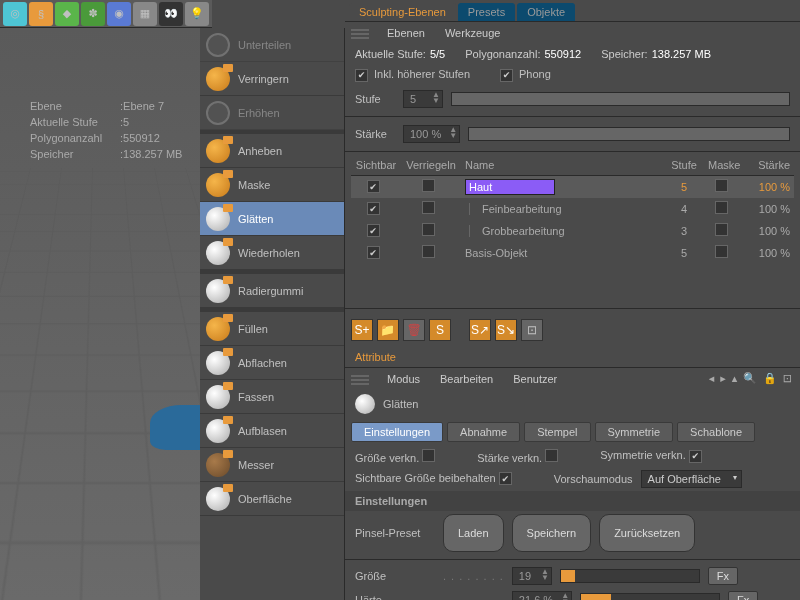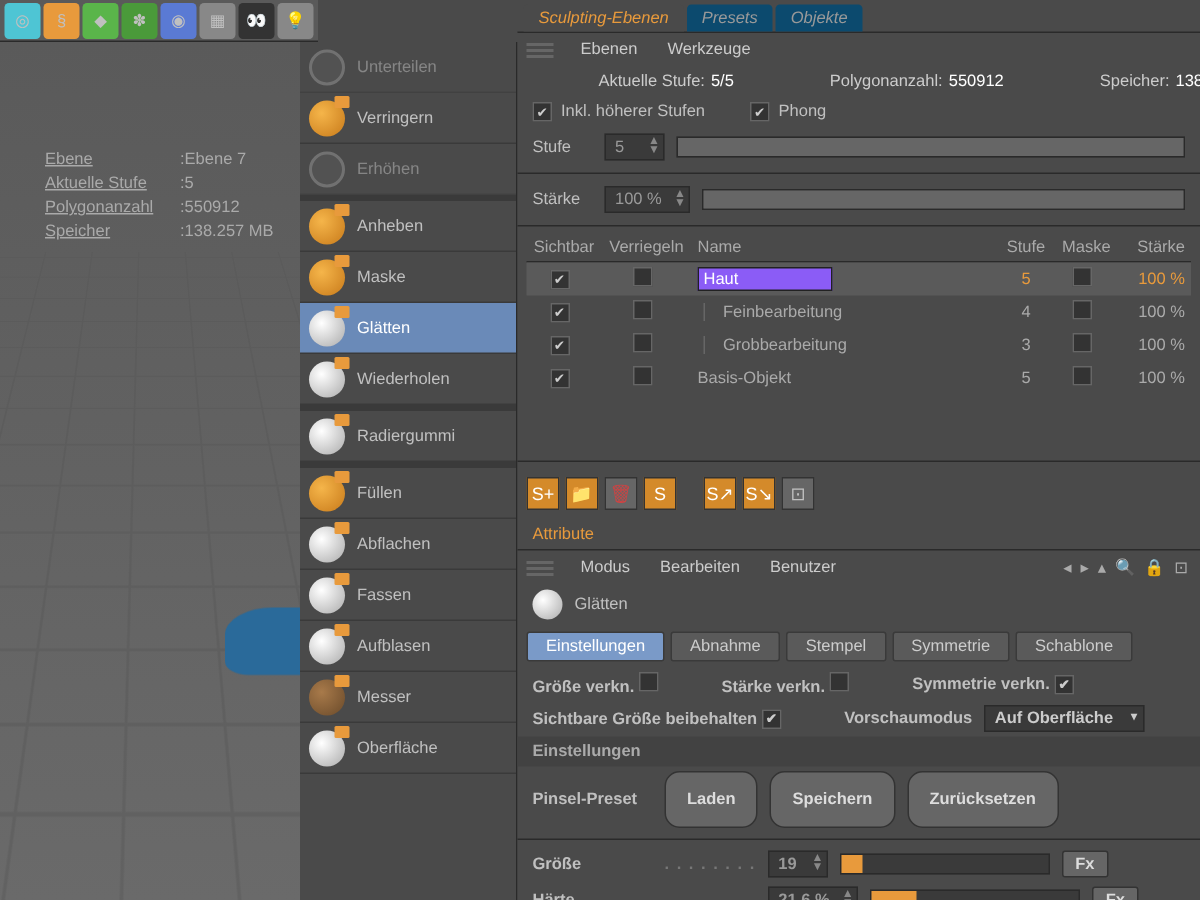--- a/index.html
+++ b/index.html
@@ -15,46 +15,46 @@
   .tool-icon.grid { background: #888; }
   .tool-icon.dark { background: #333; }
   .tool-icon.bulb { background: #888; }
   
   .viewport { position: absolute; top: 28px; left: 0; width: 200px; height: 572px; background: linear-gradient(#5a5a5a, #6a6a6a); }
   .viewport-grid { position: absolute; top: 140px; left: 0; width: 200px; height: 300px; background-image: repeating-linear-gradient(0deg, transparent, transparent 20px, #555 20px, #555 21px), repeating-linear-gradient(90deg, transparent, transparent 30px, #555 30px, #555 31px); transform: perspective(400px) rotateX(55deg); transform-origin: center top; opacity: 0.4; }
   .viewport-obj { position: absolute; bottom: 150px; right: -30px; width: 80px; height: 45px; background: #2a6a9a; border-radius: 40% 20% 30% 20%; }
   
   .info-box { position: absolute; top: 70px; left: 30px; font-size: 10px; line-height: 16px; color: #aaa; }
   .info-box .row { display: flex; }
-  .info-box .label { width: 90px; text-decoration: underline; }
+  .info-box .label { width: 90px; }
   
   .sculpt-palette { position: absolute; top: 28px; left: 200px; width: 145px; height: 572px; background: #4a4a4a; border-right: 1px solid #2a2a2a; overflow: hidden; }
   .palette-item { height: 34px; display: flex; align-items: center; padding: 2px 6px; border-bottom: 1px solid #3a3a3a; cursor: pointer; text-align: right; }
   .palette-item.dim { opacity: 0.5; }
   .palette-item.selected { background: #6a8ab8; color: #fff; }
   .palette-item .picon { width: 24px; height: 24px; border-radius: 50%; margin-right: 8px; display: flex; align-items: center; justify-content: center; position: relative; }
   .palette-item .picon.ring { border: 2px solid #999; background: #5a5a5a; }
   .palette-item .picon.orange-ball { background: radial-gradient(circle at 35% 35%, #f5b54a, #c87a1a); }
   .palette-item .picon.white-ball { background: radial-gradient(circle at 35% 35%, #fff, #aaa); }
   .palette-item .picon.brown { background: radial-gradient(circle at 35% 35%, #a87a4a, #6a4a2a); }
   .palette-item .badge { position: absolute; top: -3px; right: -3px; width: 10px; height: 8px; background: #e89a3c; border-radius: 1px; }
   .palette-sep { height: 4px; background: #3a3a3a; }
   
   .right-panel { position: absolute; top: 0; left: 345px; width: 455px; height: 600px; background: #4a4a4a; }
   
-  .tabs-row { display: flex; height: 22px; align-items: flex-end; padding-left: 4px; border-bottom: 1px solid #2a2a2a; font-style: italic; }
+  .tabs-row { display: flex; height: 22px; align-items: flex-end; padding-left: 4px; border-bottom: 1px solid #2a2a2a; }
   .tab { padding: 3px 10px; background: #0c4a6e; border-radius: 3px 3px 0 0; margin-right: 2px; cursor: pointer; color: #999; }
   .tab.active { background: #4a4a4a; color: #e89a3c; }
   
   .sub-tabs { display: flex; height: 22px; align-items: center; padding-left: 6px; }
   .sub-tabs .stripes { width: 18px; height: 12px; background: repeating-linear-gradient(0deg, #666, #666 2px, transparent 2px, transparent 4px); margin-right: 8px; }
   .sub-tab { padding: 2px 10px; color: #ccc; cursor: pointer; }
   
   .info-line { padding: 4px 10px; display: flex; gap: 20px; color: #ccc; }
-  .info-line .seg { white-space: nowrap; margin-left: 44px; }
+  .info-line .seg { white-space: nowrap; }
   .info-line .val { color: #fff; margin-left: 4px; }
   
   .check-row { padding: 4px 10px; display: flex; align-items: center; gap: 30px; }
   .checkbox { width: 13px; height: 13px; background: #333; border: 1px solid #666; display: inline-flex; align-items: center; justify-content: center; margin-right: 6px; cursor: pointer; }
   .checkbox.checked::after { content: "✔"; color: #ccc; font-size: 9px; }
   
   .field-row { padding: 4px 10px; display: flex; align-items: center; gap: 8px; }
   .field-row .label { width: 40px; }
   .num-field { background: #3a3a3a; border: 1px solid #2a2a2a; padding: 2px 18px 2px 6px; color: #999; position: relative; min-width: 40px; }
   .num-field .spin { position: absolute; right: 2px; top: 1px; font-size: 8px; line-height: 6px; color: #888; }
@@ -88,21 +88,21 @@
   .attr-icons { display: flex; justify-content: flex-end; gap: 6px; padding: 2px 8px; align-items: center; }
   .attr-icons .nav { color: #aaa; cursor: pointer; }
   
   .attr-tool-row { display: flex; align-items: center; padding: 4px 10px; gap: 8px; }
   .attr-ball { width: 20px; height: 20px; border-radius: 50%; background: radial-gradient(circle at 35% 35%, #fff, #aaa); }
   
   .attr-tabs { display: flex; gap: 4px; padding: 4px 6px; }
   .attr-tab { padding: 3px 12px; background: #5a5a5a; border: 1px solid #3a3a3a; cursor: pointer; color: #ccc; border-radius: 2px; }
   .attr-tab.active { background: #7a9ac8; color: #fff; }
   
-  .prop-row { display: flex; align-items: center; padding: 3px 10px; gap: 8px; font-weight: bold; }
+  .prop-row { display: flex; align-items: center; padding: 3px 10px; gap: 8px; }
   .prop-row .plabel { min-width: 80px; }
   .prop-row .dots { flex: 0 1 auto; letter-spacing: 1px; color: #777; overflow: hidden; }
   .btn { background: #666; border: 1px solid #333; padding: 12px 14px; border-radius: 10px; color: #ddd; cursor: pointer; }
   .btn.small { padding: 2px 8px; border-radius: 2px; }
   .dropdown { background: #3a3a3a; border: 1px solid #2a2a2a; padding: 2px 20px 2px 6px; color: #ccc; position: relative; min-width: 100px; }
   .dropdown::after { content: "▾"; position: absolute; right: 4px; font-size: 8px; }
   
   .section-h { padding: 4px 10px; color: #aaa; font-weight: bold; background: #424242; }
 </style>
 </head>

